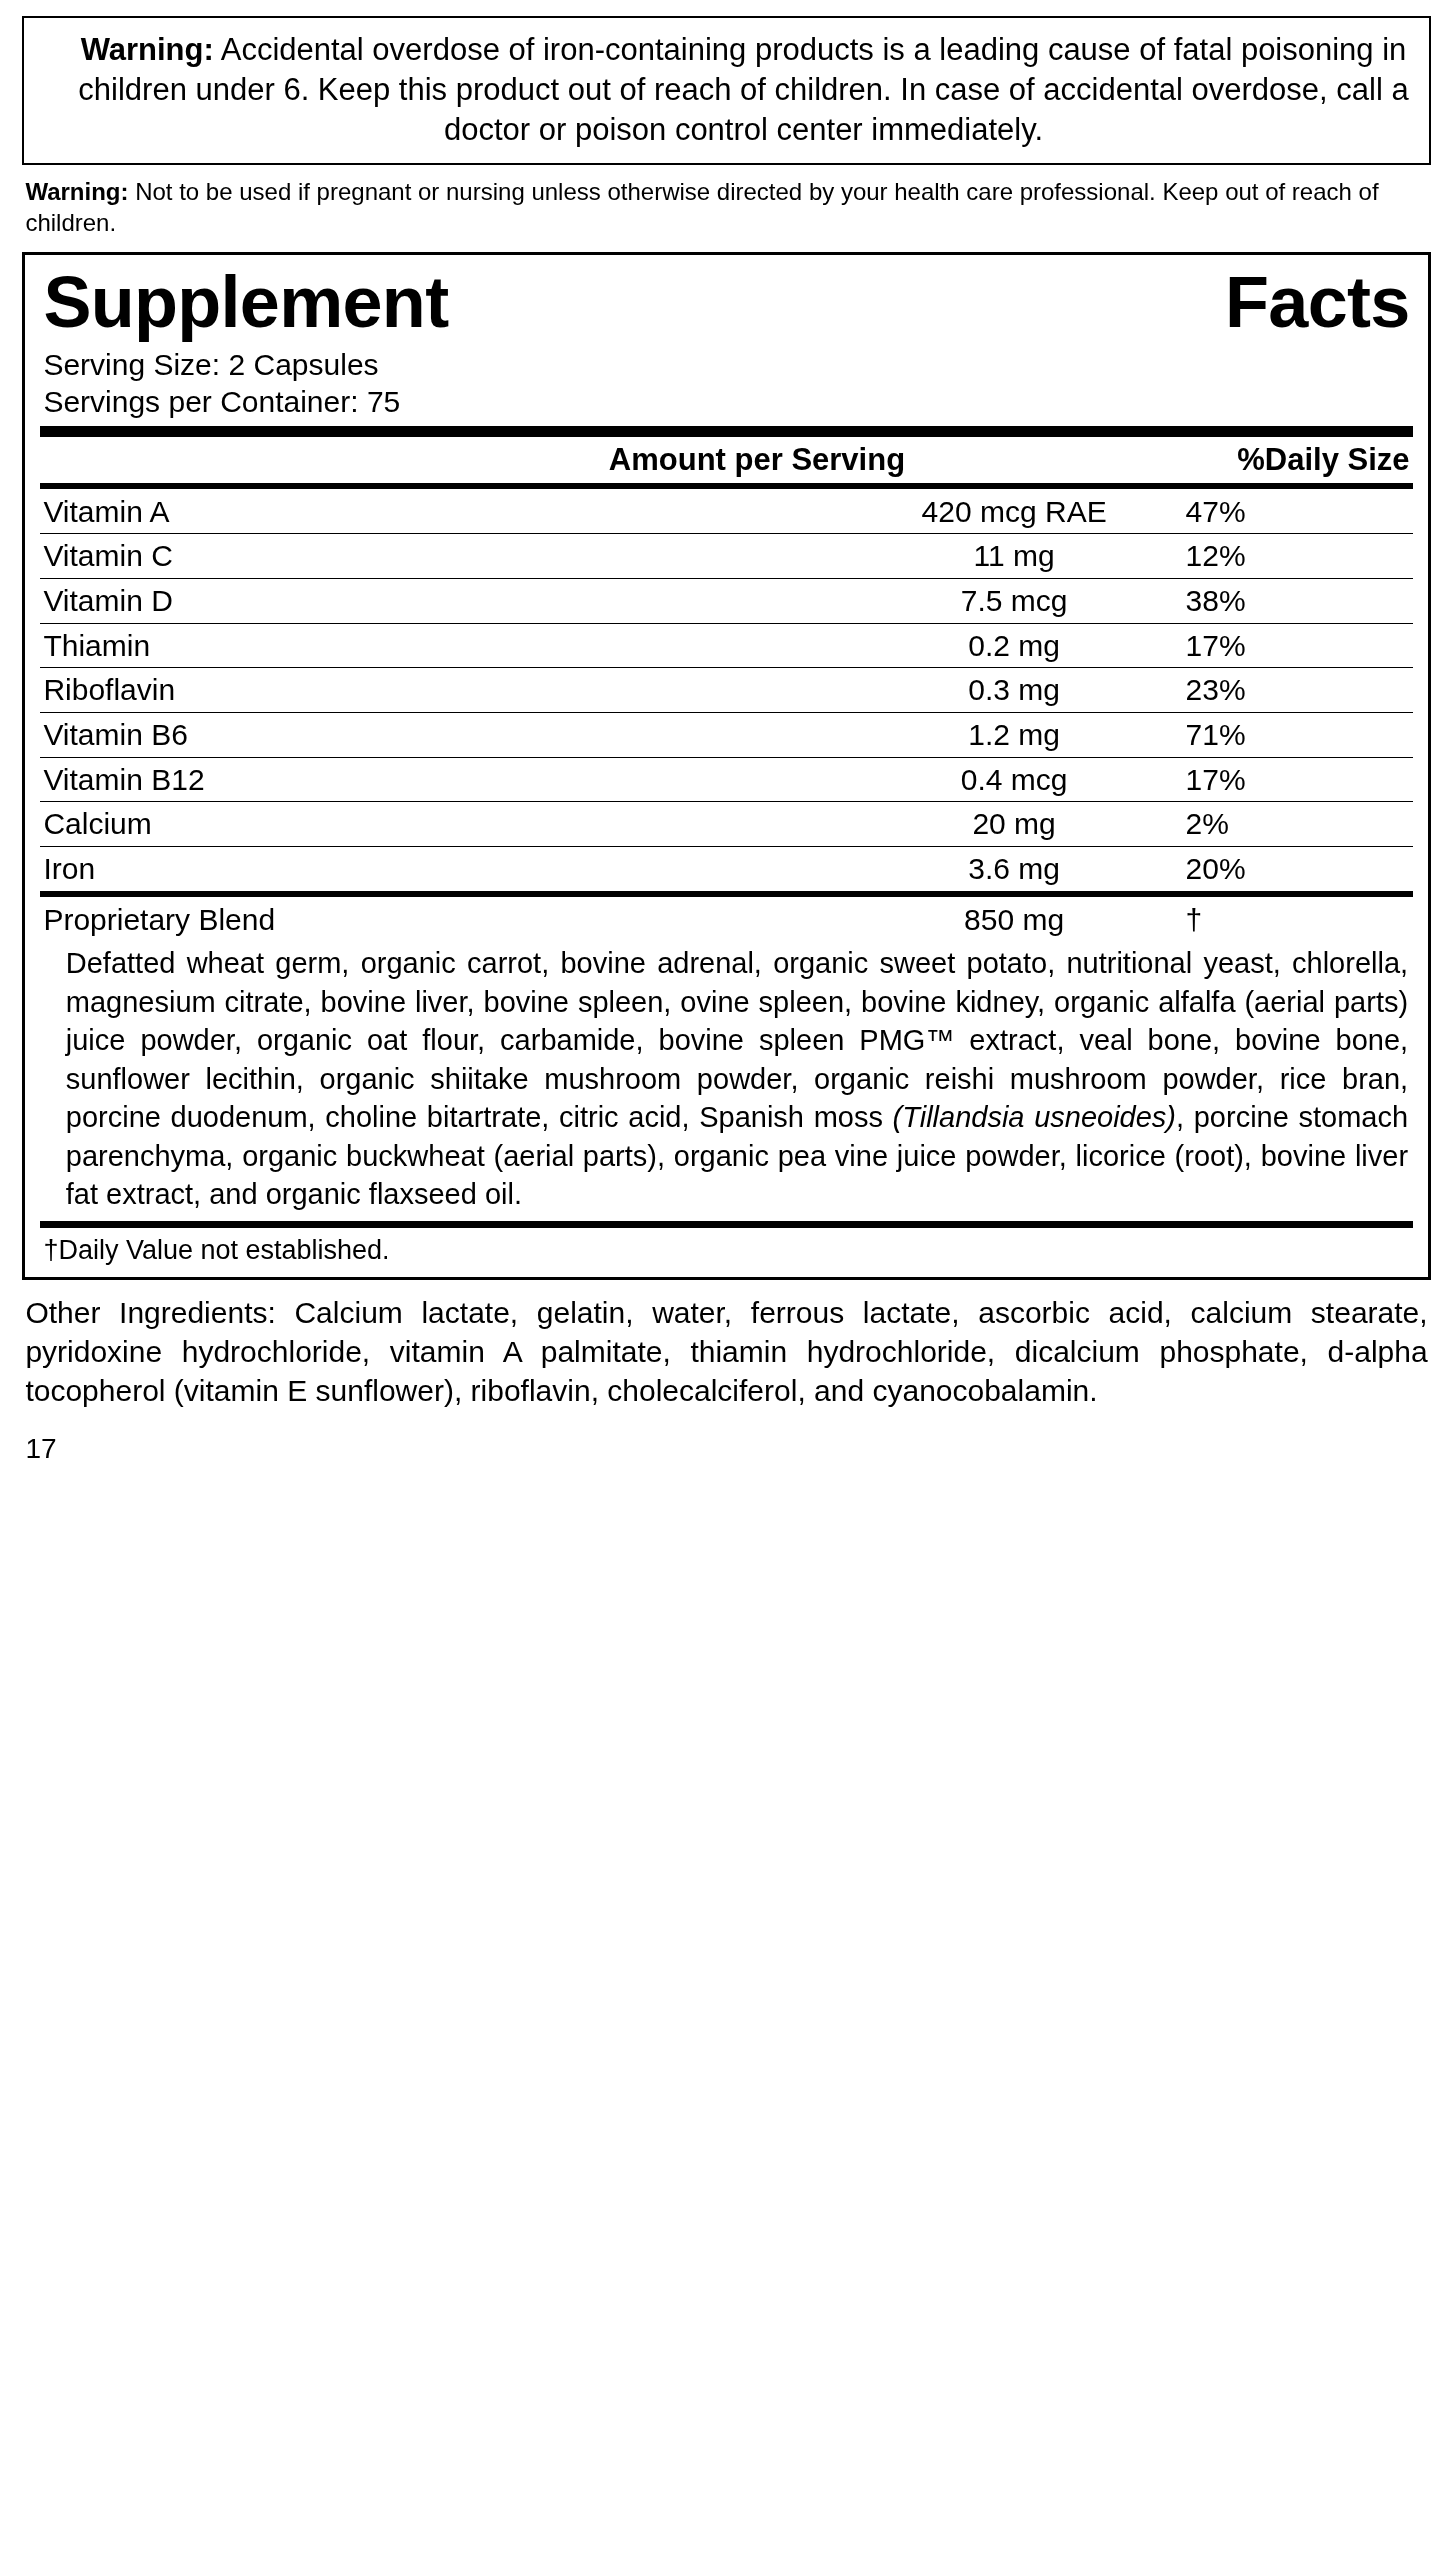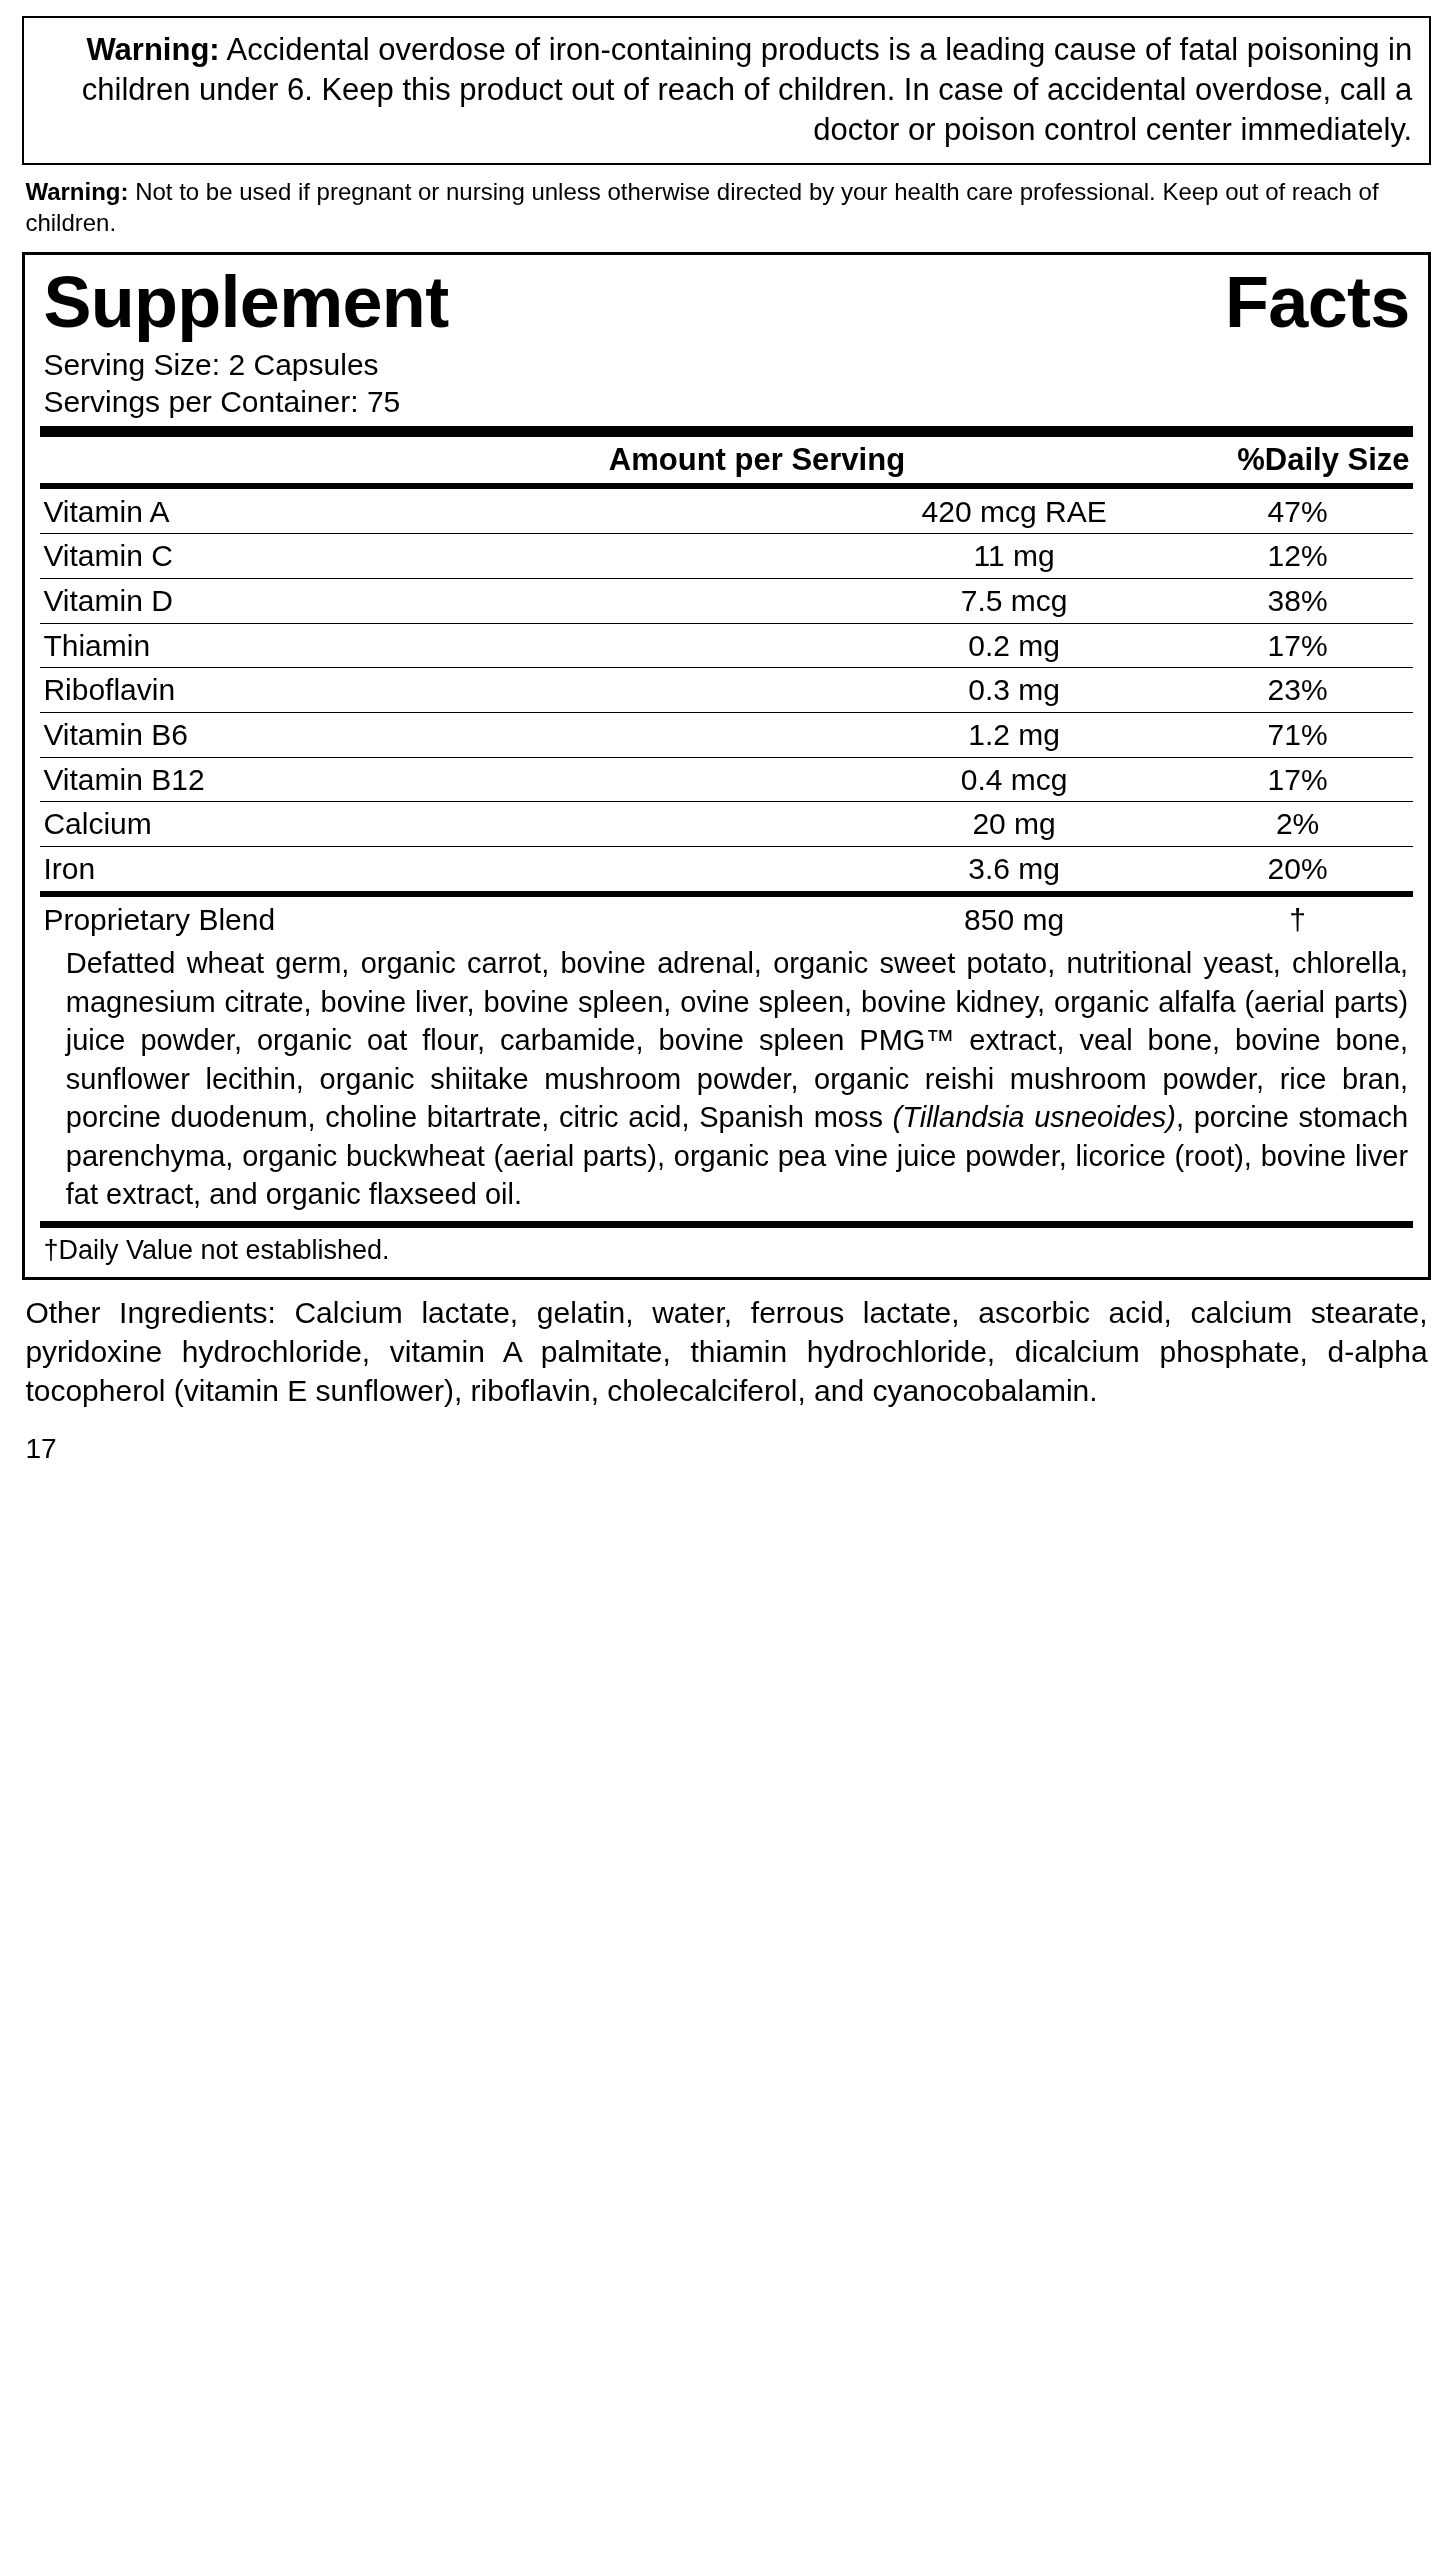--- a/index.html
+++ b/index.html
@@ -25,21 +25,21 @@
   
   .warning-box {
     border: 2.2px solid #000;
     box-sizing: border-box;
     padding: 12px 16.4px 13.4px 16.4px;
     margin-bottom: 12px;
   }
   .warning-text {
     font-size: 31px;
     line-height: 1.28;
-    text-align: right;
+    text-align: center;
     margin-left: 34px;
   }
   .warning-text b { font-weight: bold; }
 
   
   .warning-plain {
     font-size: 24px;
     line-height: 1.28;
     padding: 0 3px 0 3px;
     margin-bottom: 13.4px;
@@ -82,21 +82,21 @@
     width: 100%;
     border-collapse: collapse;
     font-size: 30px;
   }
   table.sf-table td {
     padding: 5.2px 0 4.5px 0;
     vertical-align: bottom;
   }
   .col-name { text-align: left; padding-left: 3px !important; }
   .col-amt  { text-align: center; width: 343px; }
-  .col-dv   { text-align: center; width: 224px; padding-right: 3px !important; }
+  .col-dv   { text-align: left; width: 224px; padding-right: 3px !important; }
 
   .hdr-row td {
     font-weight: bold;
     font-size: 31px;
     padding: 7.5px 0 9px 0;
   }
   .hdr-amt { text-align: right; padding-right: 40px !important; }
   .hdr-dv  { text-align: right; padding-right: 3px !important; }
 
   .nut-row td { border-bottom: 1.5px solid #000; }

